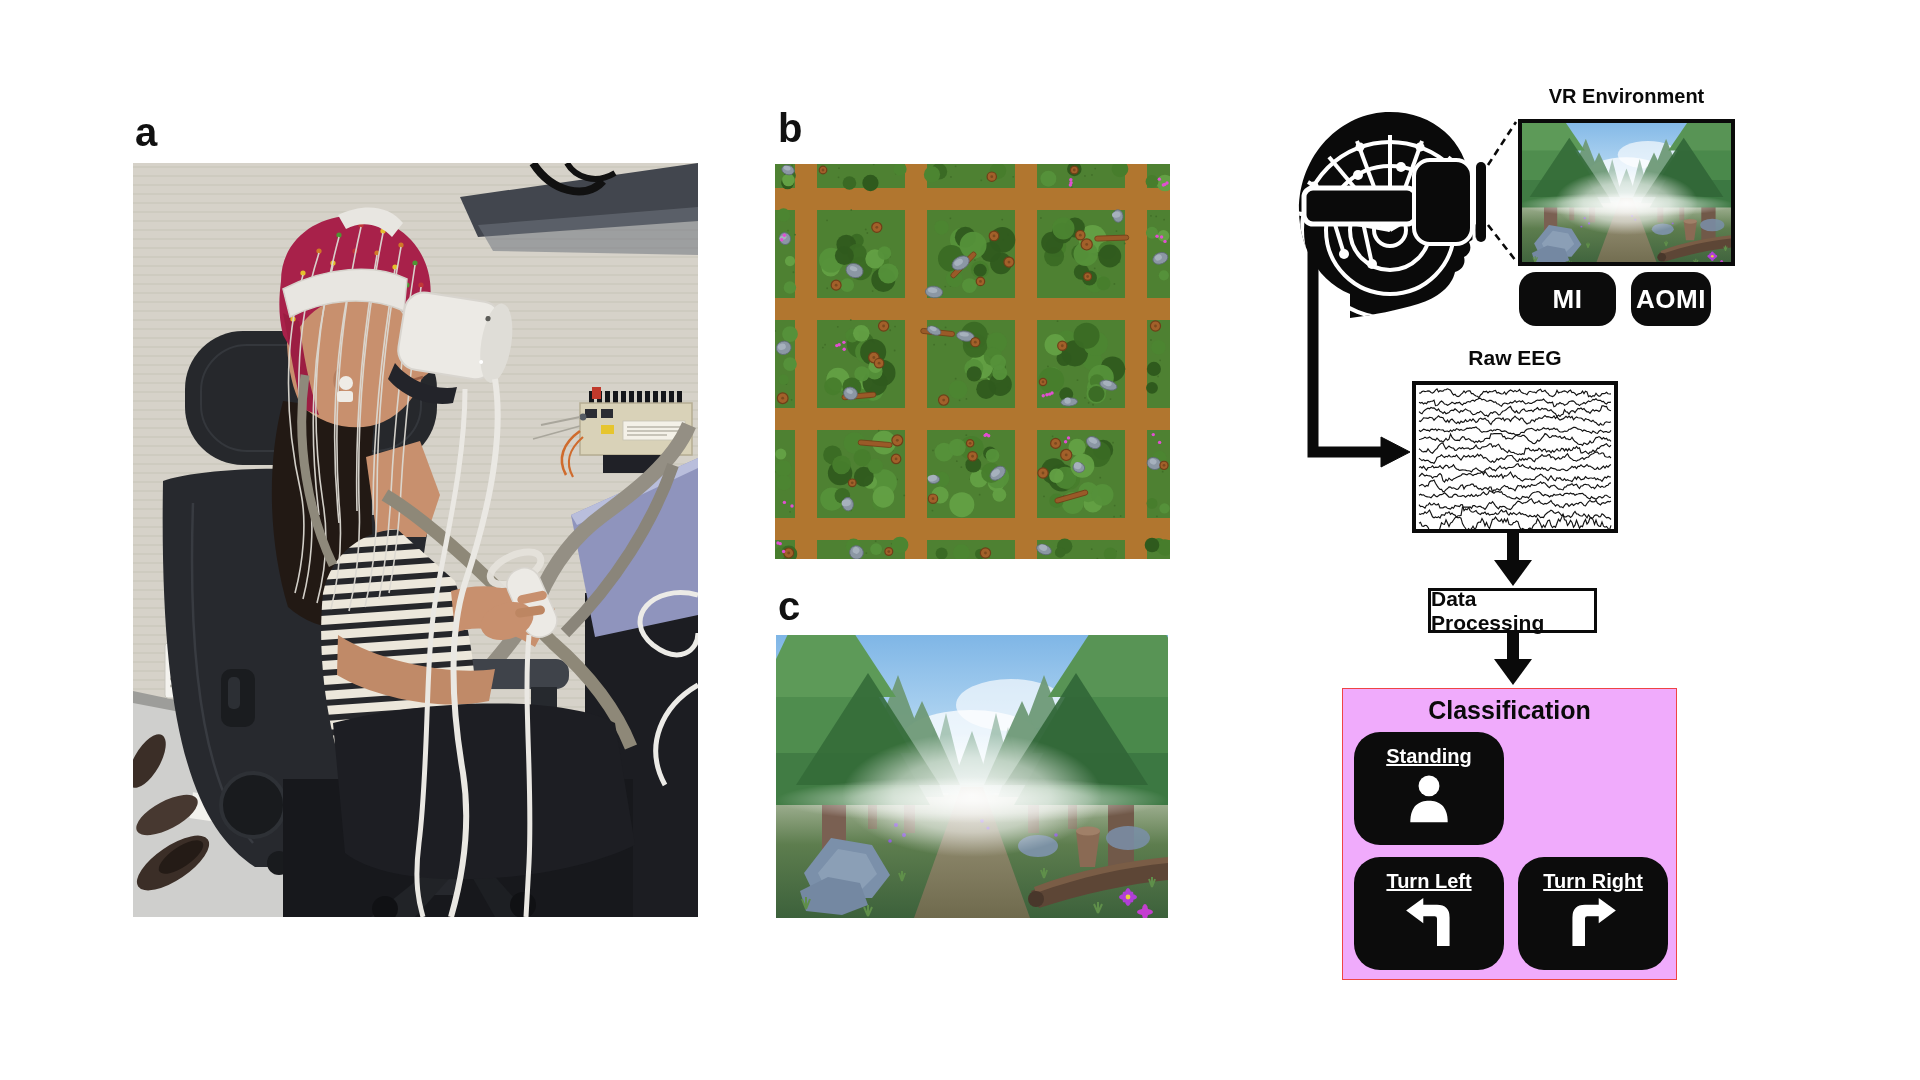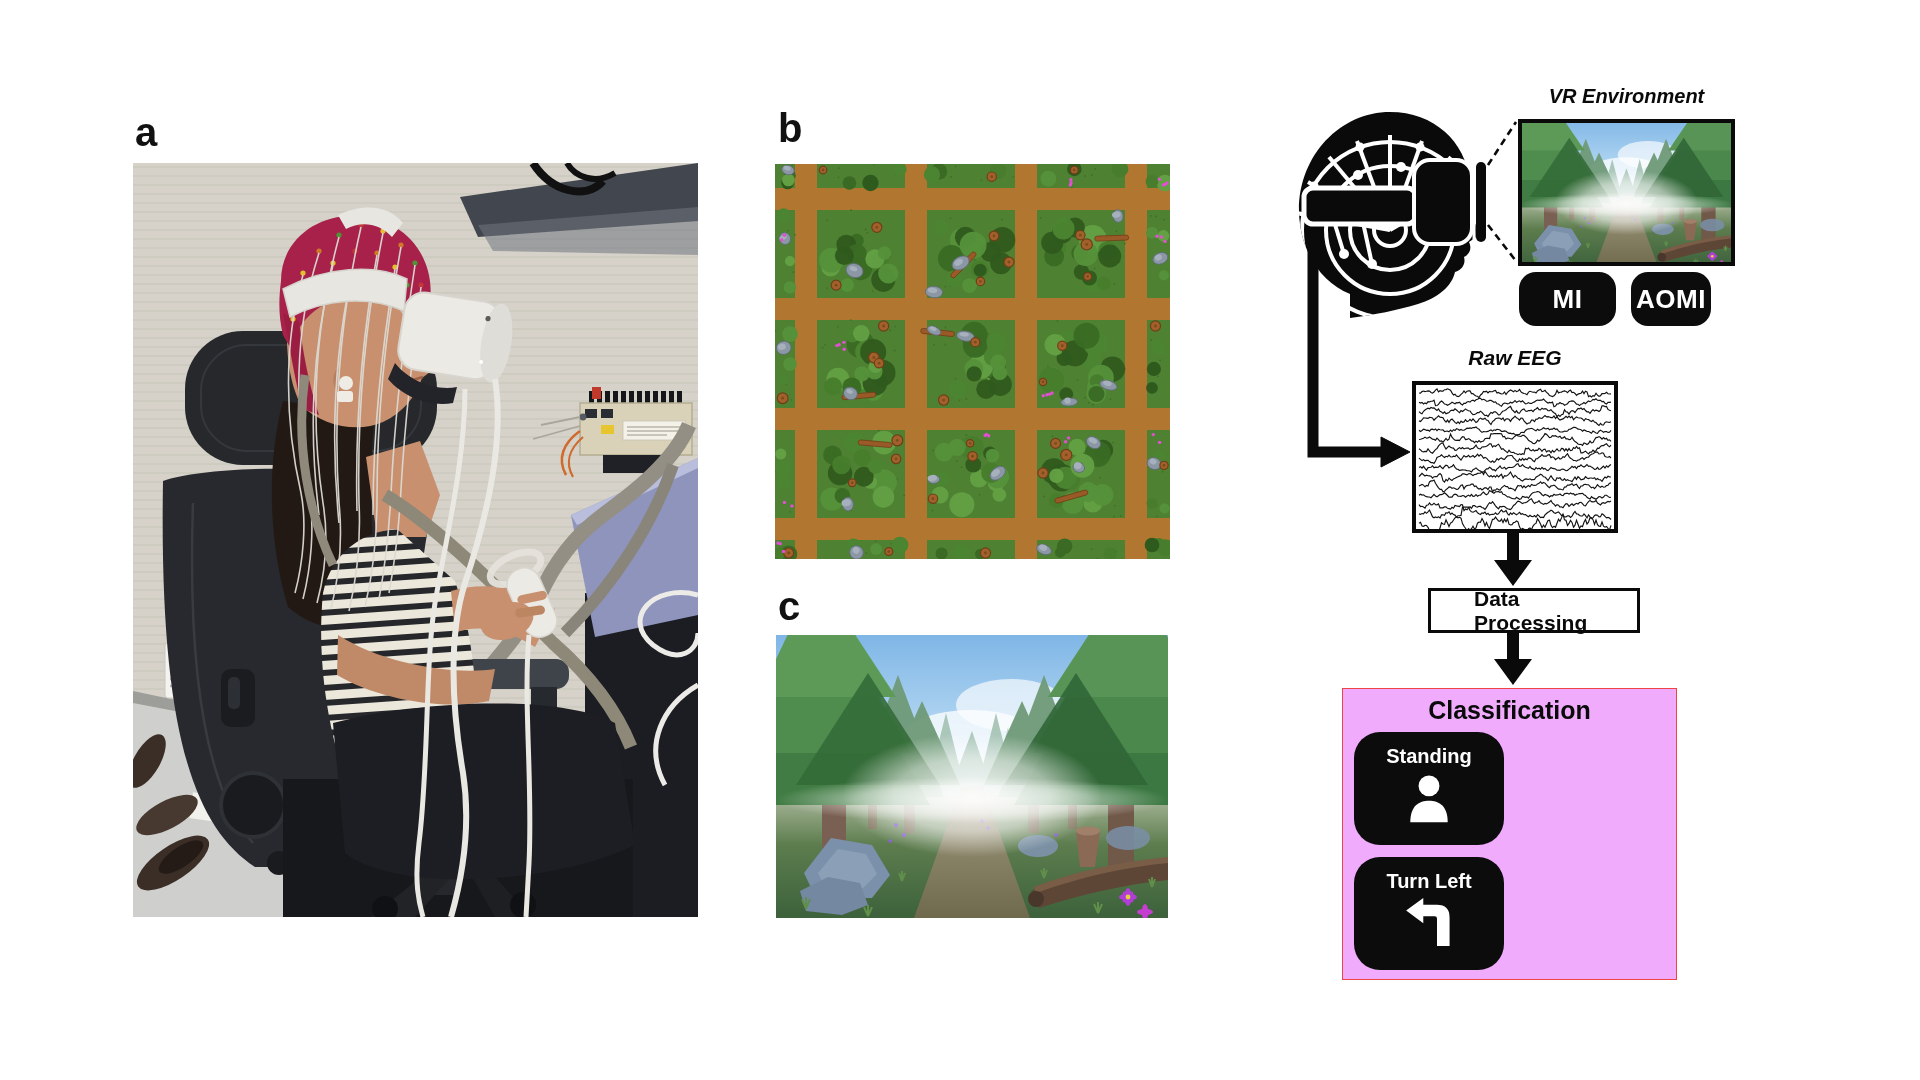--- a/index.html
+++ b/index.html
@@ -1,29 +1,29 @@
 <!DOCTYPE html>
 <html><head>
 <meta charset="utf-8">
 <style>
   html,body{margin:0;padding:0;background:#ffffff;}
   .stage{position:relative;width:1920px;height:1080px;background:#ffffff;overflow:hidden;
          font-family:"Liberation Sans",sans-serif;}
   .abs{position:absolute;}
   .panel-label{font-size:40px;font-weight:bold;color:#111;line-height:1;}
-  .caption{font-weight:bold;color:#0a0a0a;text-align:center;font-style:italic;}
+  .caption{font-weight:bold;color:#0a0a0a;text-align:center;}
   .frame{border:4px solid #0a0a0a;background:#fff;box-sizing:content-box;}
   .pill{background:#0c0c0c;color:#fff;border-radius:17px;display:flex;align-items:center;justify-content:center;
         font-weight:bold;font-size:26px;letter-spacing:0.5px;}
   .proc-box{border:3px solid #0a0a0a;background:#fff;display:flex;align-items:center;justify-content:center;
-            font-weight:bold;font-size:21px;color:#0a0a0a;padding-left:43px;}
+            font-weight:bold;font-size:21px;color:#0a0a0a;}
   .cls-box{border:1px solid #ef4444;background:#f0abfc;}
   .cls-title{position:absolute;left:0;top:7px;width:100%;text-align:center;font-size:25px;font-weight:bold;color:#0a0a0a;}
   .cls-btn{position:absolute;width:150px;height:113px;background:#0c0c0c;border-radius:26px;color:#fff;
-           display:flex;flex-direction:column;align-items:center;}
+           display:flex;flex-direction:column;align-items:center;text-decoration:underline;}
   .cls-btn .lbl{font-size:20px;font-weight:bold;margin-top:13px;}
   .cls-btn svg{margin-top:5px;}
   svg{display:block;}
 </style>
 </head>
 <body>
 
 <div class="stage">
 
   <svg width="0" height="0" style="position:absolute" aria-hidden="true">
@@ -963,20 +963,26 @@
     </div>
 
 
     <div class="cls-btn" style="left:11px;top:168px;">
       <div class="lbl">Turn Left</div>
       <svg width="46" height="48" viewBox="0 0 40 42">
         <path d="M15,6 L15,0 L0,11 L15,22 L15,16 L25,16 Q27,16 27,18 L27,42 L38,42 L38,17 Q38,6 27,6 Z" fill="#fff"></path>
       </svg>
     </div>
 
+    <div class="cls-btn" style="left:175px;top:168px;">
+      <div class="lbl">Turn Right</div>
+      <svg width="46" height="48" viewBox="0 0 40 42">
+        <path d="M15,6 L15,0 L0,11 L15,22 L15,16 L25,16 Q27,16 27,18 L27,42 L38,42 L38,17 Q38,6 27,6 Z" fill="#fff" transform="translate(40,0) scale(-1,1)"></path>
+      </svg>
+    </div>
   </div>
 
   <svg class="abs" style="left:0;top:0;pointer-events:none;" width="1920" height="1080" viewBox="0 0 1920 1080">
     <g stroke="#0a0a0a" fill="#0a0a0a">
       <path d="M1313,246 L1313,452 L1383,452" stroke-width="11" fill="none"></path>
       <polygon points="1381,437 1381,467 1410,452"></polygon>
       <rect x="1507" y="531" width="12" height="31" stroke="none"></rect>
       <polygon points="1494,560 1532,560 1513,586" stroke="none"></polygon>
       <rect x="1507" y="631" width="12" height="30" stroke="none"></rect>
       <polygon points="1494,659 1532,659 1513,685" stroke="none"></polygon>

